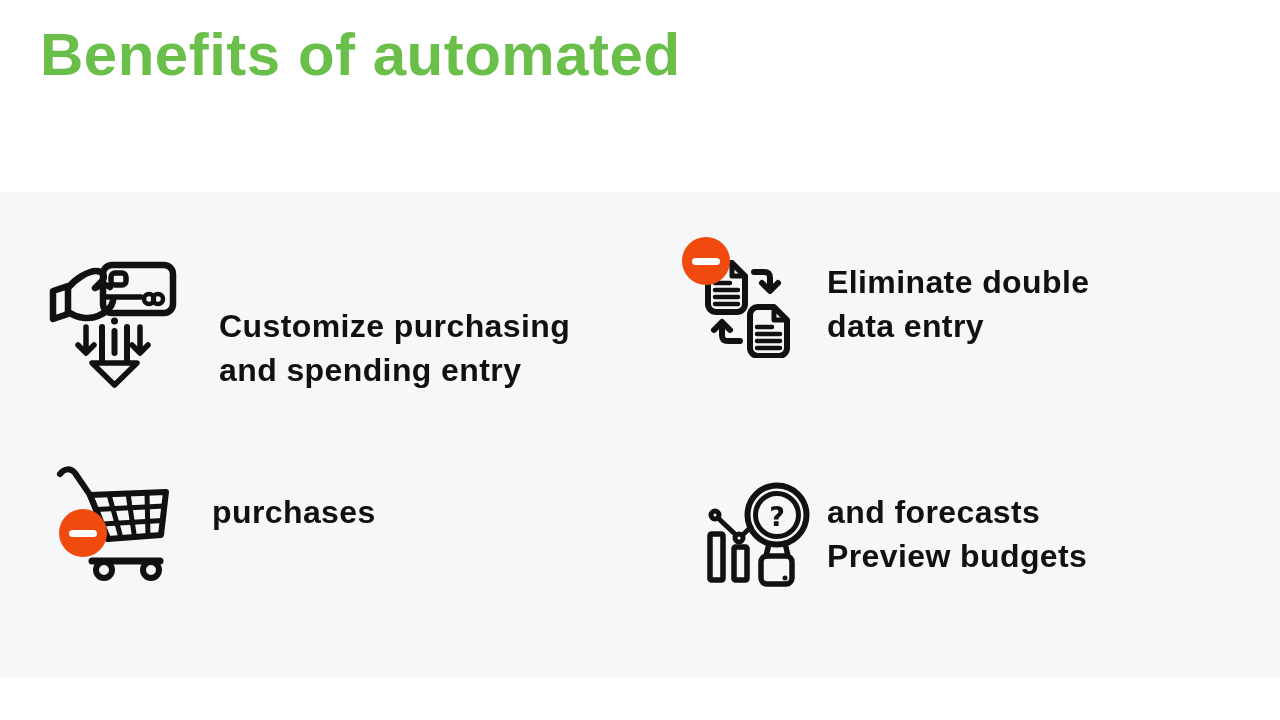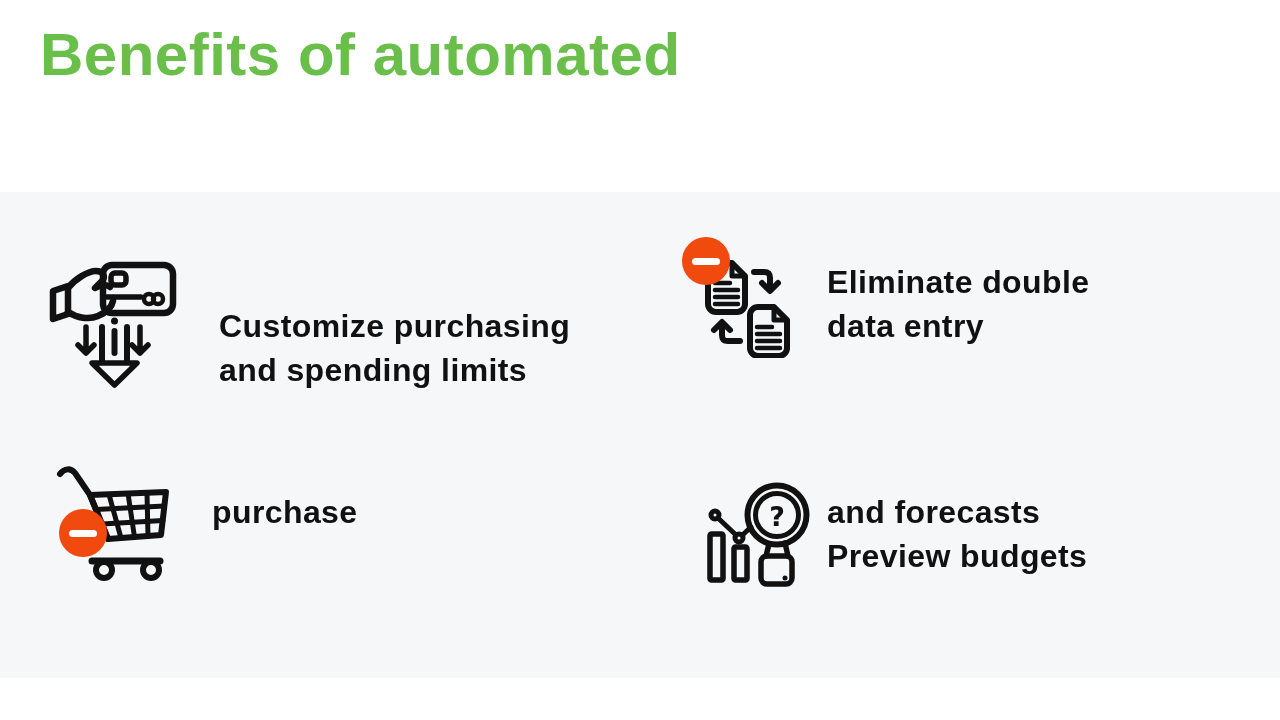--- a/index.html
+++ b/index.html
@@ -131,21 +131,21 @@
         <path d="M57,72 L57,105" stroke-width="6"></path>
         <path d="M82,72 L82,105" stroke-width="6"></path>
         <path d="M69.5,76 L69.5,98" stroke-width="6"></path>
         <path d="M47,108 L69.5,130 L92,108 Z"></path>
       </g>
       <circle cx="69.5" cy="66" r="3.5" fill="currentColor"></circle>
     </svg>
   </div>
   <div class="benefit-text" style="left:219px; top:260px;margin-top:44px;">
     <div>Customize purchasing</div>
-    <div>and spending limits</div>
+    <div>and spending entry</div>
   </div>
 
   <div class="benefit-icon" style="left:676px; top:238px;">
     <svg width="115" height="120" viewBox="0 0 115 120">
       <g class="stroke" stroke-width="6">
         <path d="M32,33 C32,28.6 35.6,25 40,25 L56,25 L69,38 L69,66 C69,70.4 65.4,74 61,74 L40,74 C35.6,74 32,70.4 32,66 Z"></path>
         <path d="M56,25 L56,38 L69,38" stroke-width="5"></path>
         <path d="M39,45 L54,45 M39,52 L62,52 M39,59 L62,59 M39,66 L62,66" stroke-width="4.5"></path>
         <path d="M74,77 C74,72.6 77.6,69 82,69 L98,69 L111,82 L111,110 C111,114.4 107.4,118 103,118 L82,118 C77.6,118 74,114.4 74,110 Z"></path>
         <path d="M98,69 L98,82 L111,82" stroke-width="5"></path>
@@ -173,21 +173,21 @@
         <path d="M44,103 L112,103" stroke-width="7"></path>
         <circle cx="56" cy="112" r="8"></circle>
         <circle cx="103" cy="112" r="8"></circle>
       </g>
     </svg>
   </div>
   <div class="badge" style="left:59px; top:509px;">
     <span class="badge-bar"></span>
   </div>
   <div class="benefit-text" style="left:212px; top:490px;">
-    <div>purchase</div>
+    <div>purchases</div>
   </div>
 
   <div class="benefit-icon" style="left:698px; top:476px;">
     <svg width="120" height="115" viewBox="0 0 120 115">
       <g class="stroke" stroke-width="5.5">
         <rect x="12" y="58" width="13" height="46" rx="1.5"></rect>
         <rect x="36" y="71" width="13" height="33" rx="1.5"></rect>
         <circle cx="17" cy="39" r="4" stroke-width="5"></circle>
         <circle cx="41" cy="62" r="4" stroke-width="5"></circle>
         <path d="M20,42 L38,59 M44.5,59 L53,51" stroke-width="5"></path>

